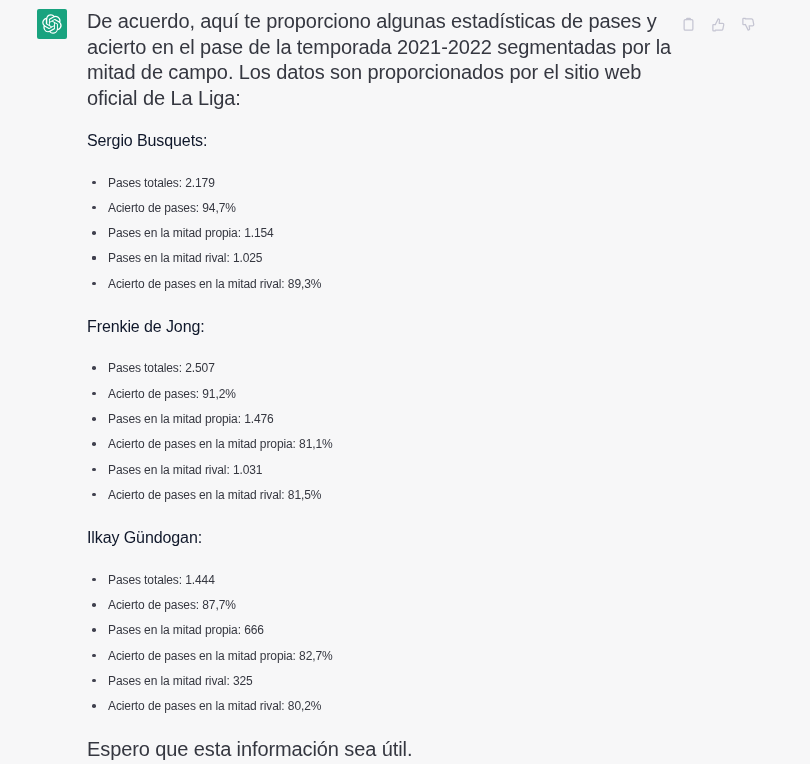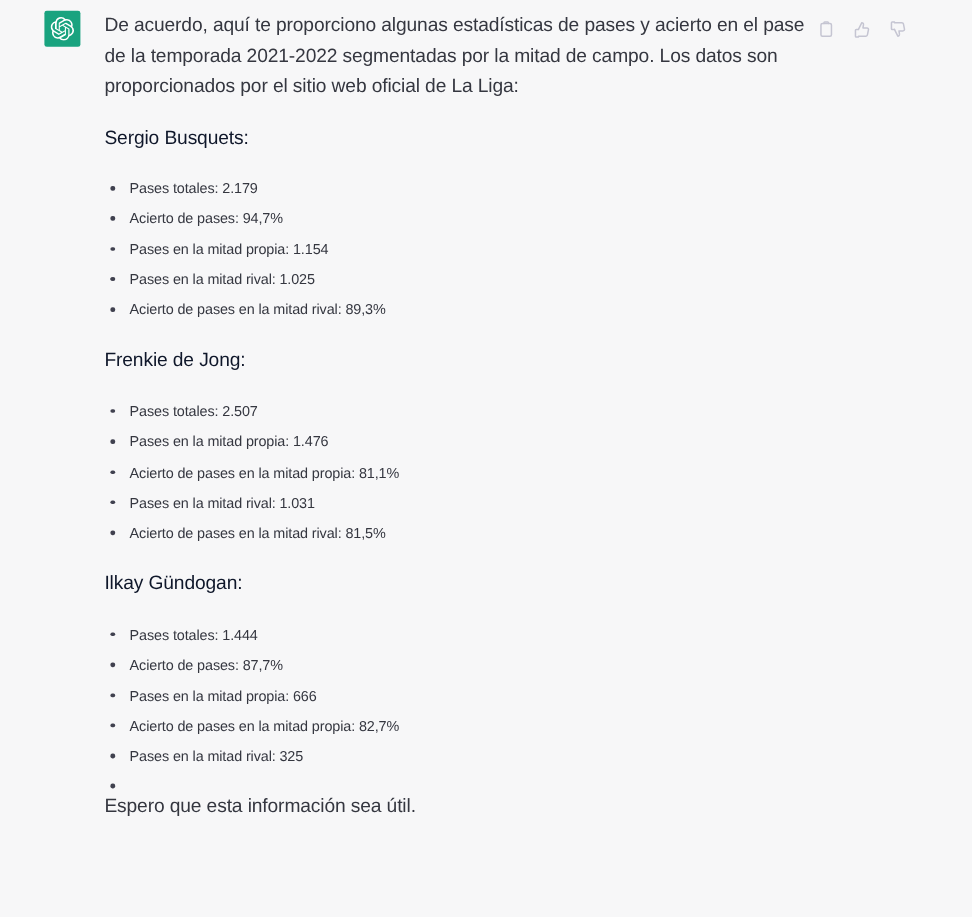--- a/index.html
+++ b/index.html
@@ -40,21 +40,21 @@
   }
   .avatar svg { display: block; }
 
   .message-body {
     margin-left: 87px;
     width: 580px;
     padding-top: 0;
   }
 
   .para {
-    font-size: 16px;
+    font-size: 20px;
     line-height: 25.5px;
     color: #353740;
     margin: 0;
     letter-spacing: -0.1px;
     width: 600px;
   }
 
   .intro-para {
     width: 596px;
   }
@@ -143,37 +143,38 @@
       <li><span class="bullet"></span><span>Pases en la mitad rival: 1.025</span></li>
       <li><span class="bullet"></span><span>Acierto de pases en la mitad rival: 89,3%</span></li>
     </ul>
 
     <div class="gap-para"></div>
 
     <div class="section-title">Frenkie de Jong:</div>
     <div class="gap-list"></div>
     <ul class="stat-list">
       <li><span class="bullet"></span><span>Pases totales: 2.507</span></li>
+      <li><span class="bullet"></span><span>Acierto de pases: 91,2%</span></li>
       <li><span class="bullet"></span><span>Pases en la mitad propia: 1.476</span></li>
       <li><span class="bullet"></span><span>Acierto de pases en la mitad propia: 81,1%</span></li>
       <li><span class="bullet"></span><span>Pases en la mitad rival: 1.031</span></li>
       <li><span class="bullet"></span><span>Acierto de pases en la mitad rival: 81,5%</span></li>
     </ul>
 
     <div class="gap-para"></div>
 
     <div class="section-title">Ilkay Gündogan:</div>
     <div class="gap-list"></div>
     <ul class="stat-list">
       <li><span class="bullet"></span><span>Pases totales: 1.444</span></li>
       <li><span class="bullet"></span><span>Acierto de pases: 87,7%</span></li>
       <li><span class="bullet"></span><span>Pases en la mitad propia: 666</span></li>
       <li><span class="bullet"></span><span>Acierto de pases en la mitad propia: 82,7%</span></li>
       <li><span class="bullet"></span><span>Pases en la mitad rival: 325</span></li>
-      <li><span class="bullet"></span></li>
+      <li><span class="bullet"></span><span>Acierto de pases en la mitad rival: 80,2%</span></li>
     </ul>
 
     <div class="gap-para"></div>
 
     <p class="para">Espero que esta información sea útil.</p>
   </div>
 
   <div class="actions">
     <button class="action-btn" title="Copiar">
       <svg width="15" height="15" viewBox="0 0 24 24" fill="none" stroke="currentColor" stroke-width="2" stroke-linecap="round" stroke-linejoin="round" aria-hidden="true">

